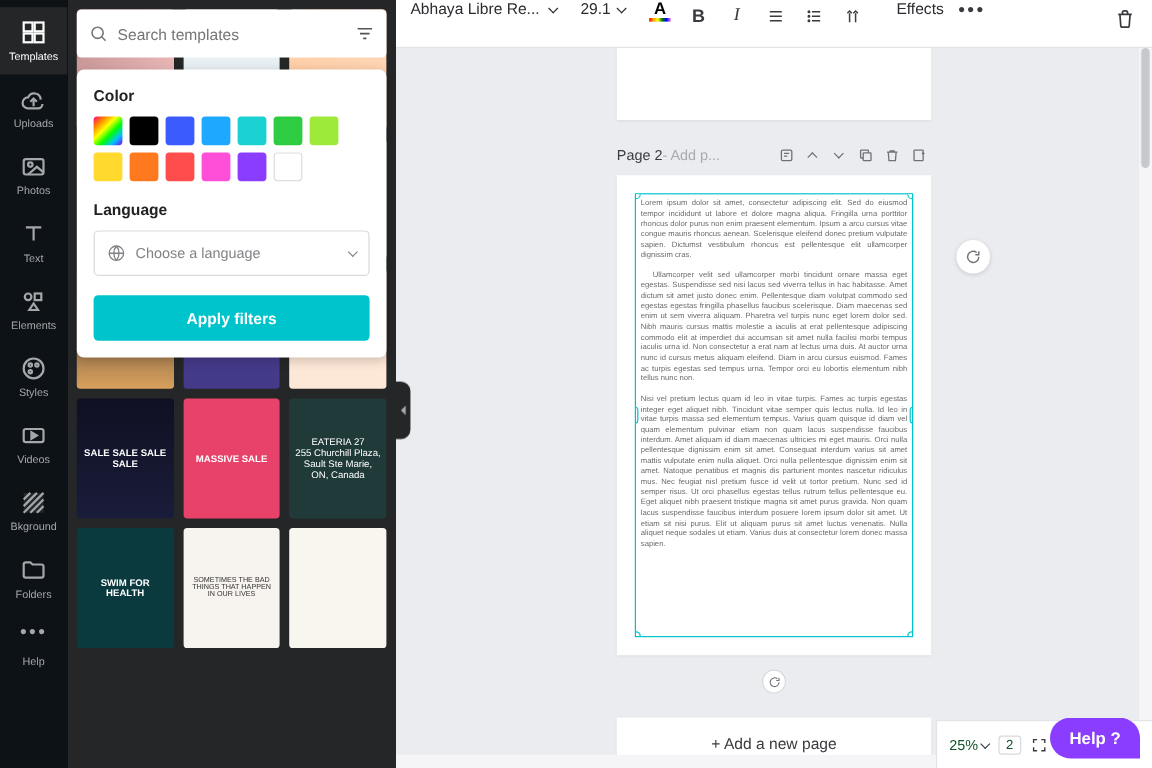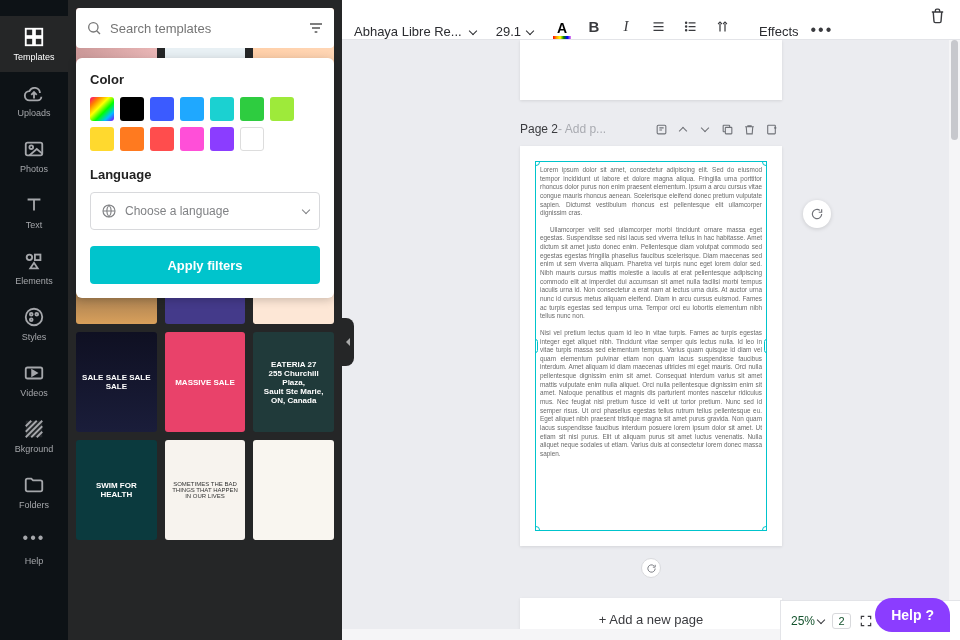--- a/index.html
+++ b/index.html
@@ -1,17 +1,17 @@
 <!DOCTYPE html>
 <html><head>
 <meta charset="utf-8">
 <style>
 *{box-sizing:border-box;margin:0;padding:0;font-family:-apple-system,BlinkMacSystemFont,"Segoe UI",sans-serif}
 body{width:960px;height:640px;overflow:hidden;background:#ebecf0;display:flex;position:relative}
-.sidebar{width:68px;background:#0d1216;display:flex;flex-direction:column;align-items:center;padding-top:16px;color:#a5a7ab;font-size:9px;z-index:10}
+.sidebar{width:56px;background:#0d1216;display:flex;flex-direction:column;align-items:center;padding-top:6px;color:#a5a7ab;font-size:9px;z-index:10}
 .side-item{display:flex;flex-direction:column;align-items:center;padding:10px 0;width:100%;cursor:pointer}
 .side-item.active{background:#252627;color:#fff}
 .side-item svg{width:22px;height:22px;margin-bottom:4px}
 .side-dots{font-size:16px;letter-spacing:2px;height:22px;line-height:16px;margin-bottom:4px}
 .panel{width:274px;background:#252627;position:relative;z-index:5}
 .panel-inner{position:absolute;top:8px;left:8px;right:8px}
 .thumbs{position:absolute;top:0;left:0;right:0;bottom:0;padding:8px;overflow:hidden;display:grid;grid-template-columns:1fr 1fr 1fr;gap:8px;grid-auto-rows:100px}
 .thumb{background:#888;border-radius:3px}
 .search-row{background:#fff;border-radius:4px;height:40px;display:flex;align-items:center;padding:0 10px;margin-bottom:10px;position:relative;z-index:6}
 .search-row input{flex:1;border:none;outline:none;font-size:13px;color:#666;margin-left:8px}
@@ -19,21 +19,21 @@
 .filter-card h4{font-size:13px;font-weight:600;margin-bottom:10px;color:#222}
 .swatches{display:flex;flex-wrap:wrap;gap:6px;margin-bottom:16px}
 .swatch{width:24px;height:24px;border-radius:3px;cursor:pointer}
 .swatch.outline{border:1px solid #ddd}
 .lang-sel{border:1px solid #d8d9dc;border-radius:4px;height:38px;display:flex;align-items:center;padding:0 10px;font-size:12px;color:#808285;margin-bottom:16px;cursor:pointer}
 .lang-sel svg{width:16px;height:16px;margin-right:8px}
 .apply-btn{width:100%;background:#00c4cc;color:#fff;border:none;border-radius:4px;height:38px;font-size:13px;font-weight:600;cursor:pointer}
 .collapse-nub{position:absolute;right:-12px;top:318px;width:12px;height:48px;background:#252627;border-radius:0 8px 8px 0;display:flex;align-items:center;justify-content:center;cursor:pointer}
 .collapse-nub::before{content:"";border-right:4px solid #aaa;border-top:4px solid transparent;border-bottom:4px solid transparent}
 .main{flex:1;display:flex;flex-direction:column;background:#ebecf0;position:relative}
-.toolbar{height:40px;background:#fff;border-bottom:1px solid #e3e4e8;display:flex;align-items:flex-end;padding:0 12px;font-size:13px;gap:6px}
+.toolbar{height:40px;background:#fff;border-bottom:1px solid #e3e4e8;display:flex;align-items:flex-start;padding:0 12px;font-size:13px;gap:6px}
 .font-sel{display:flex;align-items:center;gap:8px;cursor:pointer;color:#2b2c30}
 .size-sel{display:flex;align-items:center;gap:6px;cursor:pointer;margin-left:14px;color:#2b2c30}
 .tb-ic{width:26px;height:26px;display:flex;align-items:center;justify-content:center;cursor:pointer;color:#3a3b3f}
 .tb-ic svg{width:15px;height:15px}
 .font-color-ic{display:flex;flex-direction:column;align-items:center;width:26px;cursor:pointer}
 .font-color-ic .bar{width:18px;height:3px;background:linear-gradient(90deg,red,orange,yellow,green,blue,violet);margin-top:1px}
 .effects{font-size:13px;cursor:pointer;color:#2b2c30}
 .tb-dots{font-size:16px;letter-spacing:2px;cursor:pointer;color:#3a3b3f}
 .trash-right{position:absolute;right:14px;top:7px;cursor:pointer}
 .canvas-wrap{flex:1;overflow:auto;position:relative;padding-bottom:60px}
@@ -167,21 +167,21 @@
     <div class="thumb t2"></div>
     <div class="thumb t3"></div>
     <div class="thumb t4"></div>
     <div class="thumb t5" style="color:#333">Before and After</div>
     <div class="thumb t6" style="color:#e9426a">LETTER MIX-UP!</div>
     <div class="thumb t7">HALLASEE</div>
     <div class="thumb t8"></div>
     <div class="thumb t9"></div>
     <div class="thumb t10">SALE SALE SALE SALE</div>
     <div class="thumb t11">MASSIVE SALE</div>
-    <div class="thumb t12" style="white-space:pre-line;font-weight:700">EATERIA 27
+    <div class="thumb t12" style="white-space:pre-line;font-weight:400">EATERIA 27
 255 Churchill Plaza,
 Sault Ste Marie,
 ON, Canada</div>
     <div class="thumb t13">SWIM FOR HEALTH</div>
     <div class="thumb t14" style="color:#333;font-weight:400;font-size:6px">SOMETIMES THE BAD THINGS THAT HAPPEN IN OUR LIVES</div>
     <div class="thumb t15"></div>
   </div>
   <div class="panel-inner">
     <div class="search-row">
       <svg width="16" height="16" viewBox="0 0 24 24" fill="none" stroke="#777" stroke-width="2">

